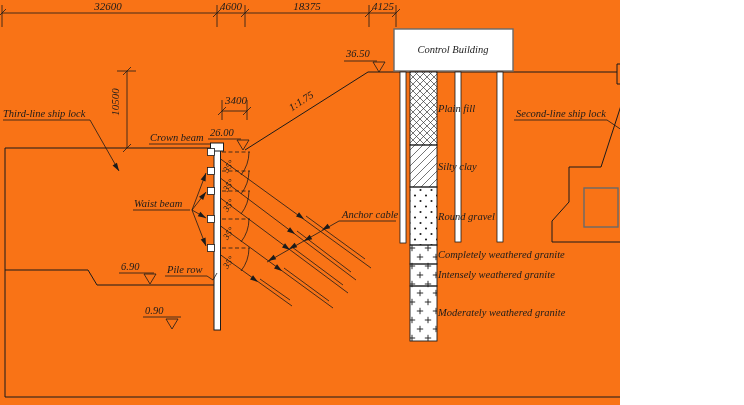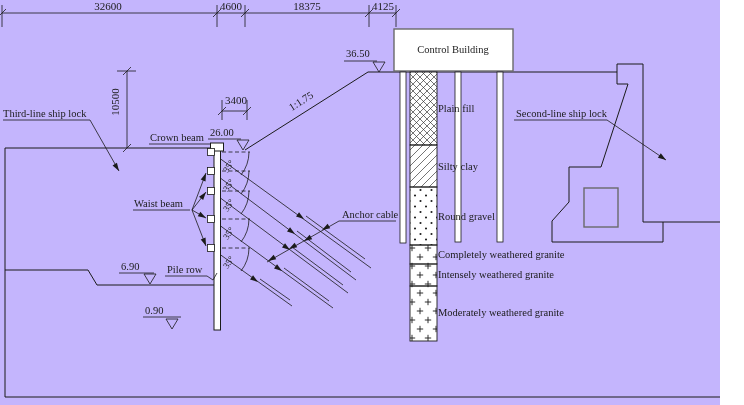--- a/index.html
+++ b/index.html
@@ -1,16 +1,16 @@
 <!DOCTYPE html>
 <html><head>
 <meta charset="utf-8">
 <style>
   html,body{margin:0;padding:0;background:#ffffff;}
-  .stage{position:relative;width:720px;height:405px;background:#c4b5fd;overflow:hidden;}
+  .stage{position:relative;width:620px;height:405px;background:#f97316;overflow:hidden;font-style:italic;}
   svg{display:block;}
   text{font-family:"Liberation Serif","DejaVu Serif",serif;fill:#1b1b1b;}
   .t10{font-size:10.5px;}
   .t11{font-size:11px;}
   .t9{font-size:9px;}
   .ln{stroke:#1b1b1b;stroke-width:1;fill:none;}
   .thin{stroke:#1b1b1b;stroke-width:0.8;fill:none;}
   .gray{stroke:#6a6a6a;stroke-width:1.4;fill:none;}
   .dash{stroke:#1b1b1b;stroke-width:0.8;fill:none;stroke-dasharray:4 2.5;}
   .white{fill:#ffffff;}

